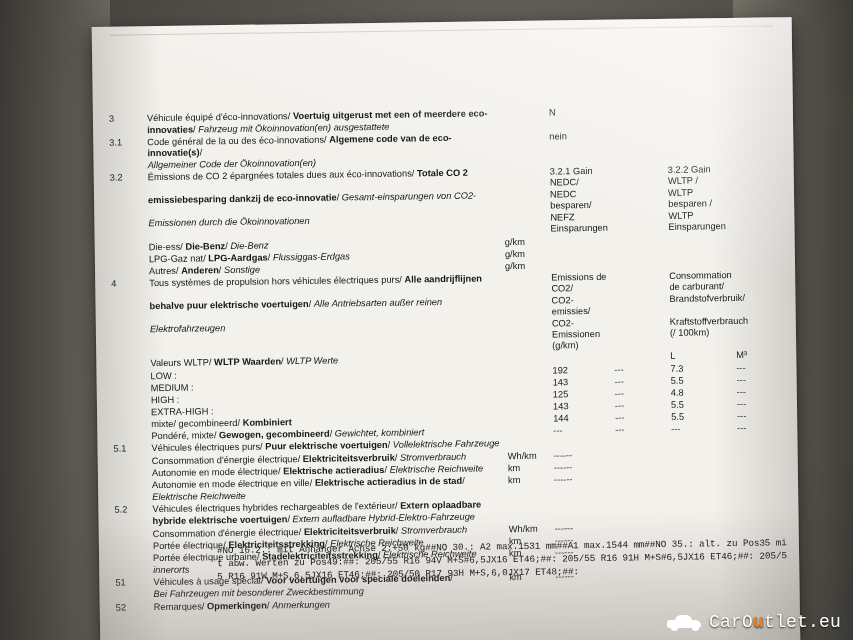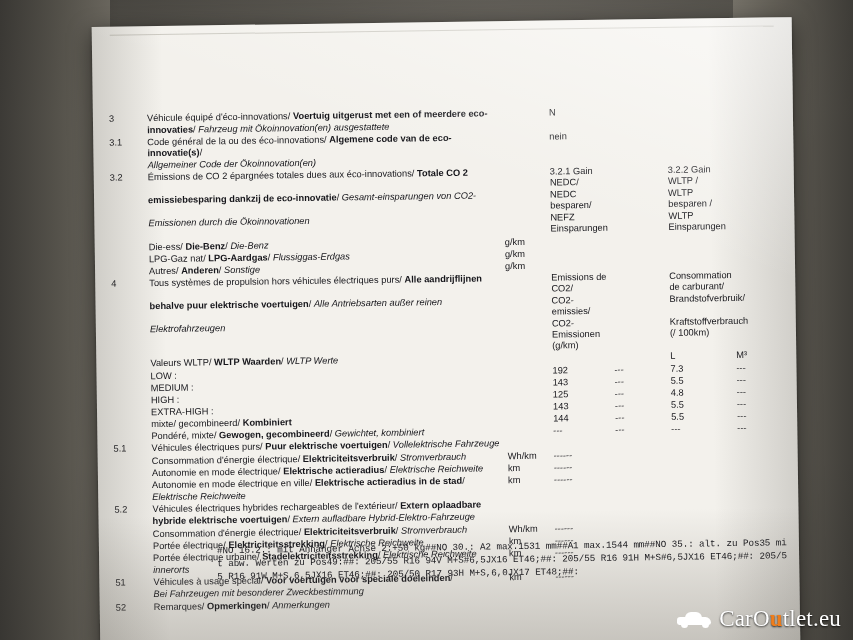--- a/index.html
+++ b/index.html
@@ -107,22 +107,22 @@
 
   
   .wm{
     position:absolute;
     right:12px;bottom:8px;
     display:flex;align-items:center;gap:6px;
     z-index:20;
     text-shadow:0 1px 2px rgba(0,0,0,.8);
   }
   .wm .txt{
-    font-family:Liberation Serif, serif;
-    font-size:23px;color:#ffffff;font-weight:400;letter-spacing:.2px;
+    font-family:Liberation Mono, monospace;
+    font-size:18px;color:#ffffff;font-weight:400;letter-spacing:.2px;
   }
   .wm .txt .or{color:#f07d1a;font-weight:700;}
   .wm .car{
     width:36px;height:18px;position:relative;
   }
   .wm .car:before{
     content:"";position:absolute;left:0;bottom:3px;width:34px;height:8px;border-radius:4px 7px 3px 3px;background:#ffffff;
   }
   .wm .car:after{
     content:"";position:absolute;left:8px;bottom:9px;width:17px;height:7px;border-radius:6px 6px 0 0;background:#ffffff;

